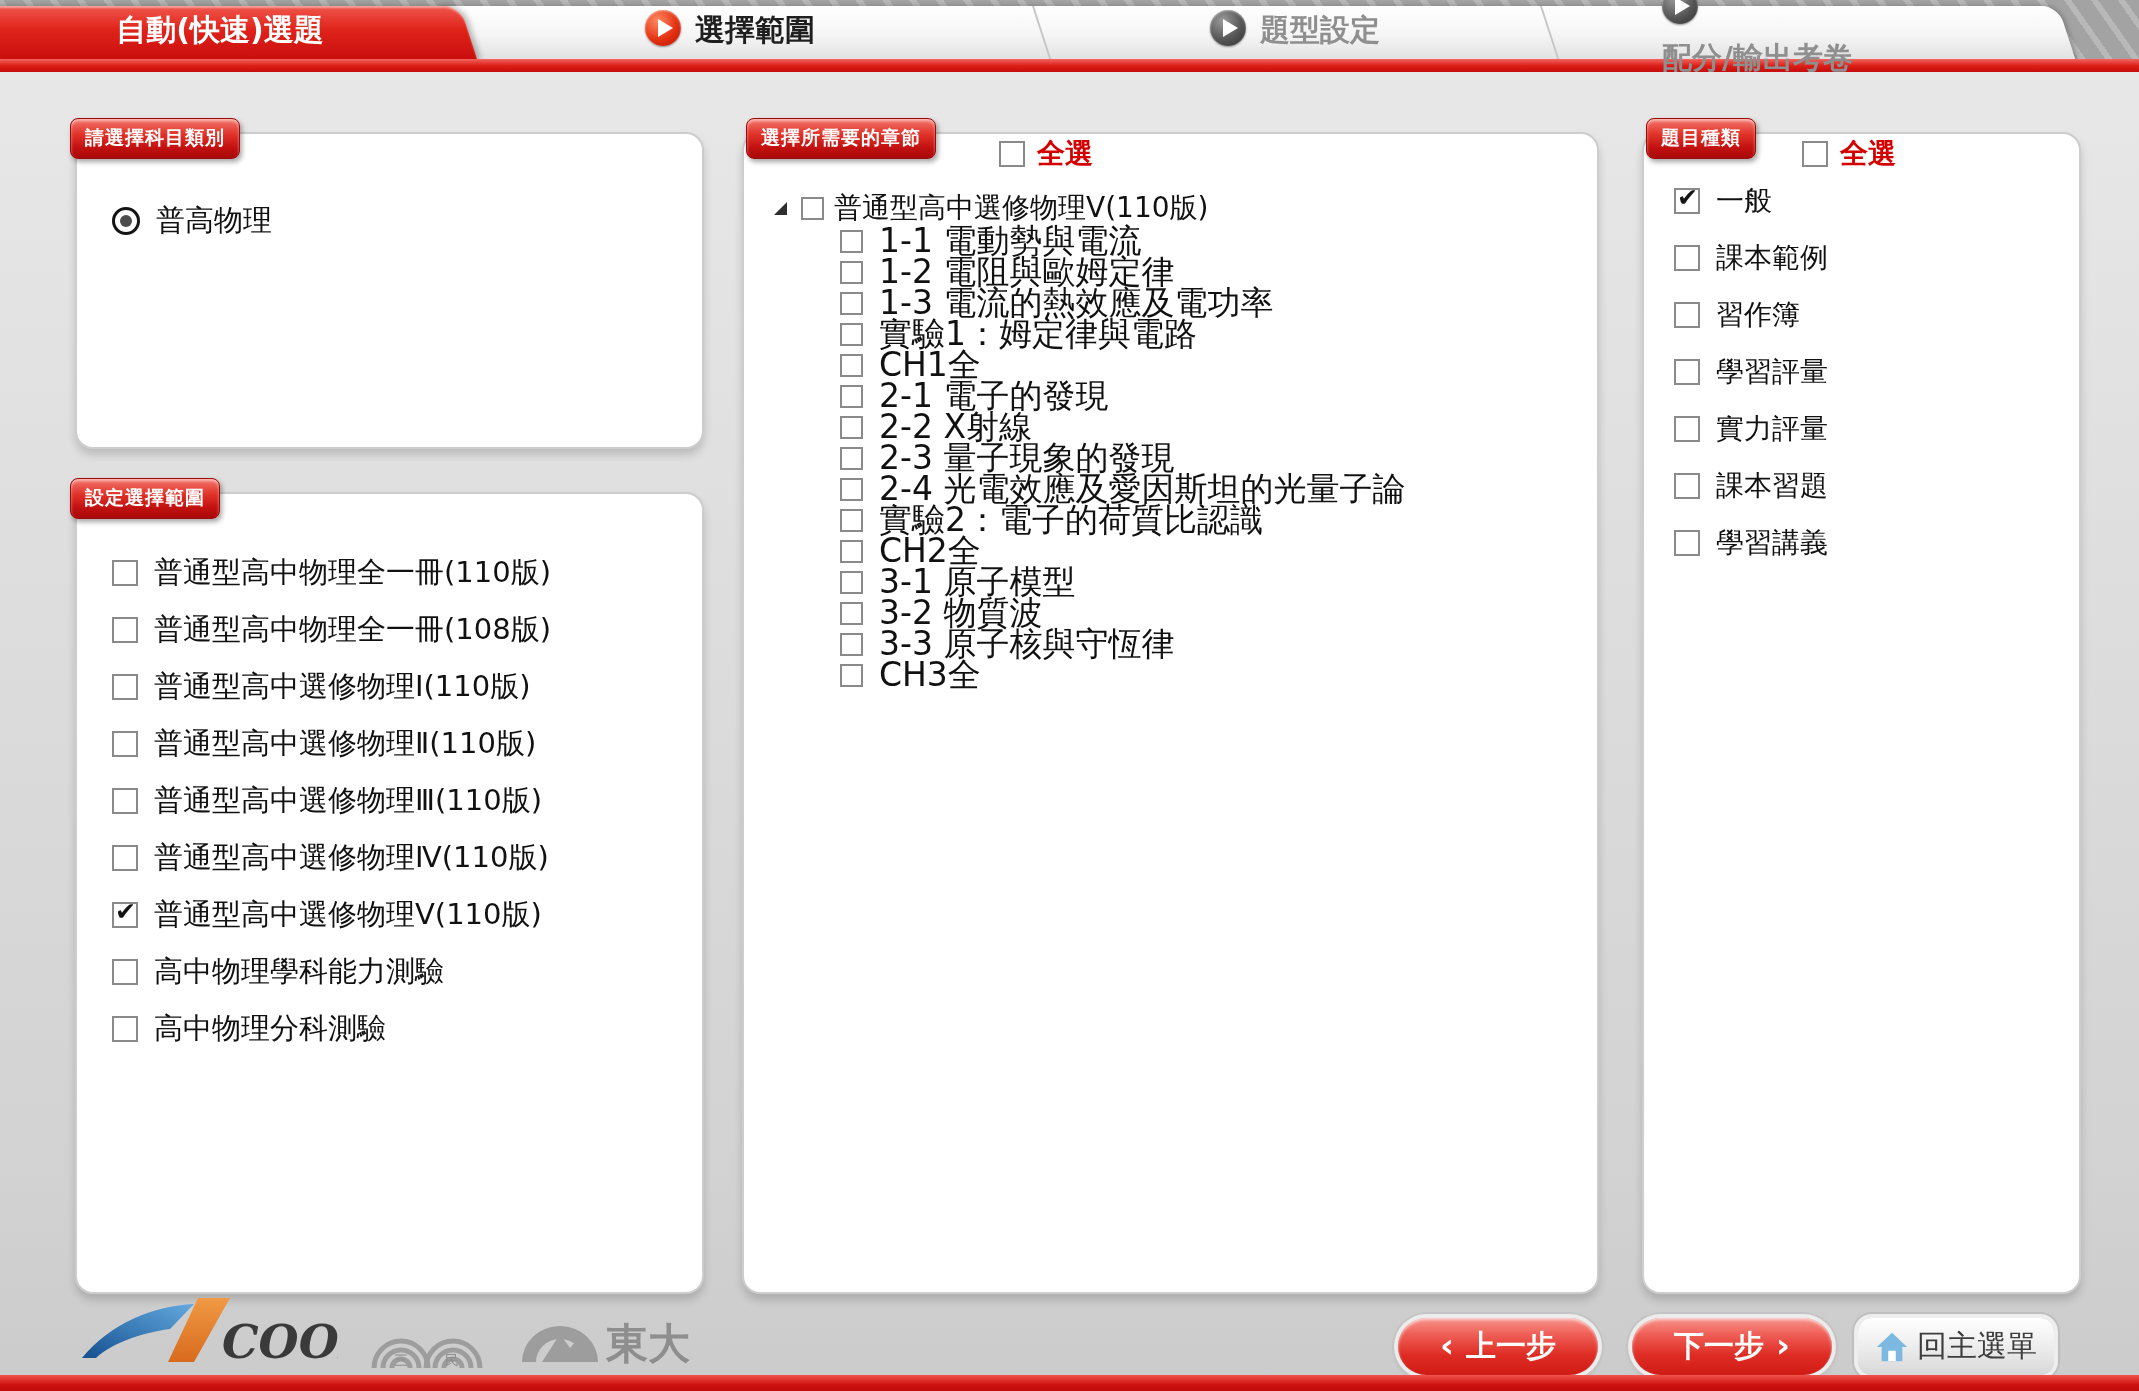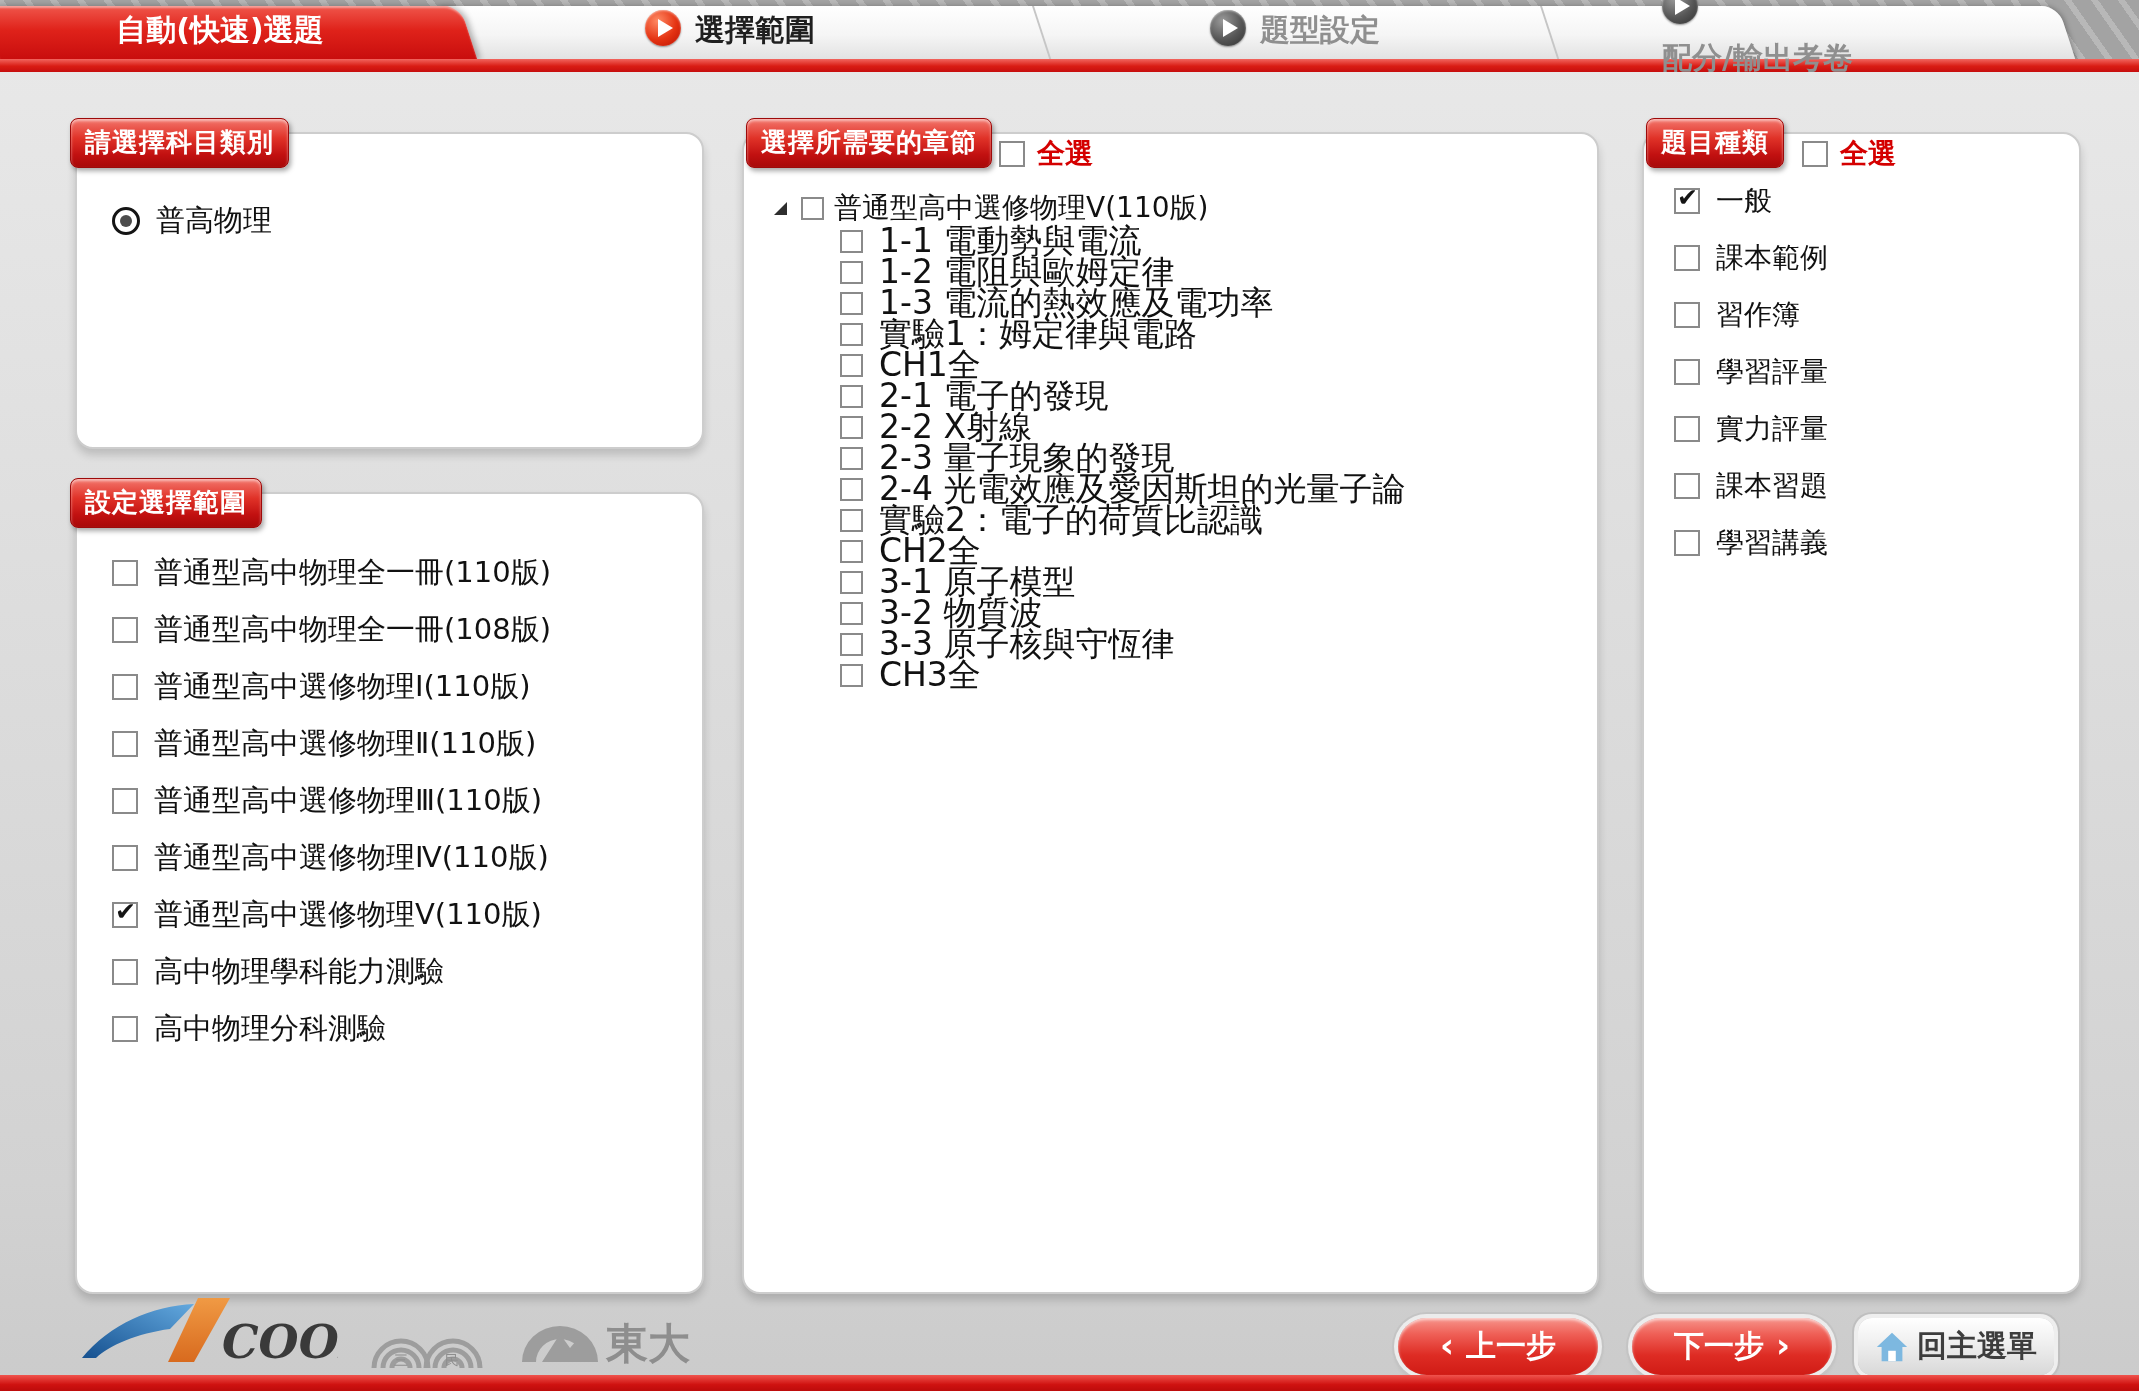--- a/index.html
+++ b/index.html
@@ -30,21 +30,21 @@
   .play{width:36px;height:36px;border-radius:50%;flex:none;display:flex;align-items:center;justify-content:center;
         box-shadow:0 1px 2px rgba(0,0,0,.4), inset 0 1px 2px rgba(255,255,255,.5);}
   .play.red{background:radial-gradient(circle at 35% 30%,#ff8a64 0%,#e43312 55%,#b90e00 100%);}
   .play.gray{background:radial-gradient(circle at 35% 30%,#9a9a9a 0%,#565656 55%,#2f2f2f 100%);}
   .play .tri{width:0;height:0;border-left:15px solid #fff;border-top:9px solid transparent;
              border-bottom:9px solid transparent;margin-left:5px;}
 
   
   .panel{position:absolute;background:#fff;border:2px solid #cdcdcd;border-radius:18px;
          box-shadow:0 6px 8px rgba(0,0,0,.16);}
-  .badge{position:absolute;z-index:5;color:#fff;font-weight:bold;font-size:26px;letter-spacing:1px;
+  .badge{position:absolute;z-index:5;color:#fff;font-weight:bold;font-size:19px;letter-spacing:1px;
          padding:6px 14px 7px;border-radius:8px;border:1px solid #9d0a0a;
          background:linear-gradient(180deg,#f3766c 0%,#e03228 40%,#c11010 75%,#a80909 100%);
          box-shadow:2px 3px 5px rgba(0,0,0,.35), inset 0 2px 3px rgba(255,255,255,.55);}
 
   
   .cb{width:26px;height:26px;box-sizing:border-box;border:2px solid #8a8a8a;background:#fff;
       flex:none;position:relative;}
   .cb.small{width:23px;height:23px;}
   .cb.checked::after{content:"\2714";position:absolute;left:1px;top:-5px;font-size:25px;
       font-weight:bold;color:#141414;line-height:1;}
@@ -74,21 +74,21 @@
   .btn-red{position:absolute;top:1318px;height:57px;border-radius:29px;cursor:pointer;
            background:linear-gradient(180deg,#f7958c 0%,#ef6057 28%,#de2c24 65%,#d01b15 100%);
            box-shadow:0 0 0 4px #ececec, 0 0 0 6px #c4c4c4, 0 4px 6px rgba(0,0,0,.28),
                       inset 0 2px 3px rgba(255,255,255,.6);
            color:#fff;font-size:30px;font-weight:bold;display:flex;align-items:center;
            justify-content:center;gap:12px;box-sizing:border-box;}
   .btn-red .chev{font-size:34px;font-weight:bold;line-height:1;margin-top:-4px;}
   .btn-home{position:absolute;top:1318px;height:57px;border-radius:14px;cursor:pointer;
            background:linear-gradient(180deg,#ffffff 0%,#efefef 45%,#d8d8d8 100%);
            box-shadow:0 0 0 4px #eeeeee, 0 0 0 6px #bfbfbf, 0 4px 6px rgba(0,0,0,.22);
-           color:#3d3d3d;font-size:30px;font-weight:bold;display:flex;align-items:center;
+           color:#3d3d3d;font-size:30px;font-weight:normal;display:flex;align-items:center;
            justify-content:center;gap:8px;box-sizing:border-box;}
   .logos{position:absolute;left:80px;top:1294px;display:flex;align-items:flex-end;gap:28px;}
 </style>
 </head>
 <body>
 
 <div id="stage">
 
   <div class="header">
     <div class="tabstrip"></div>

